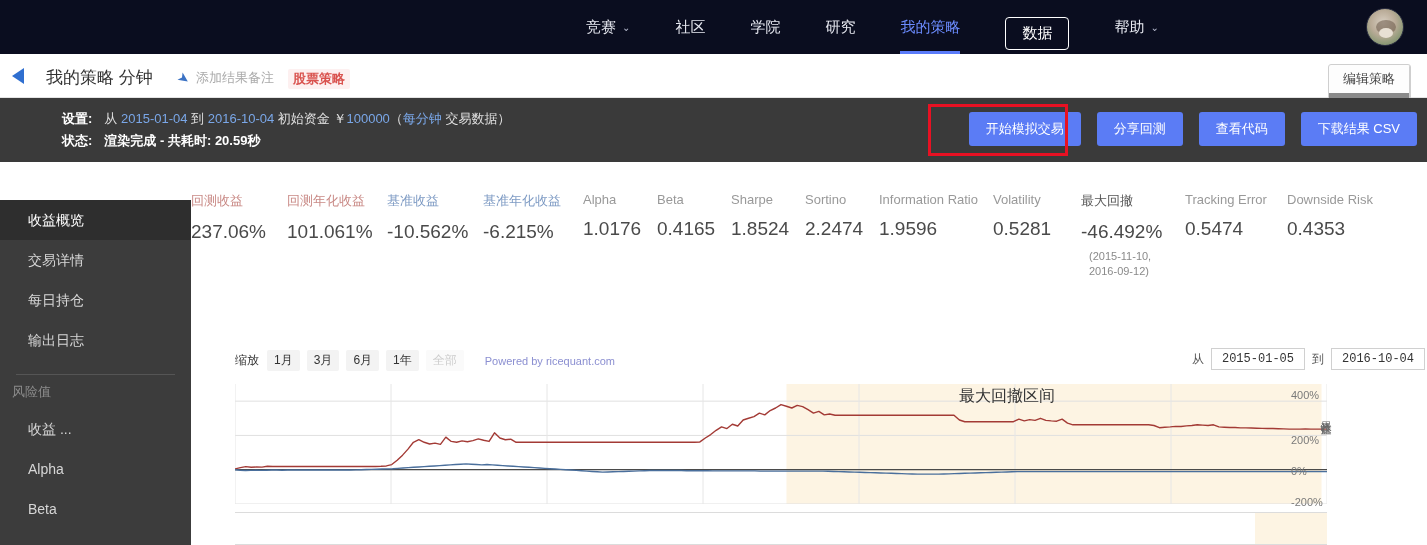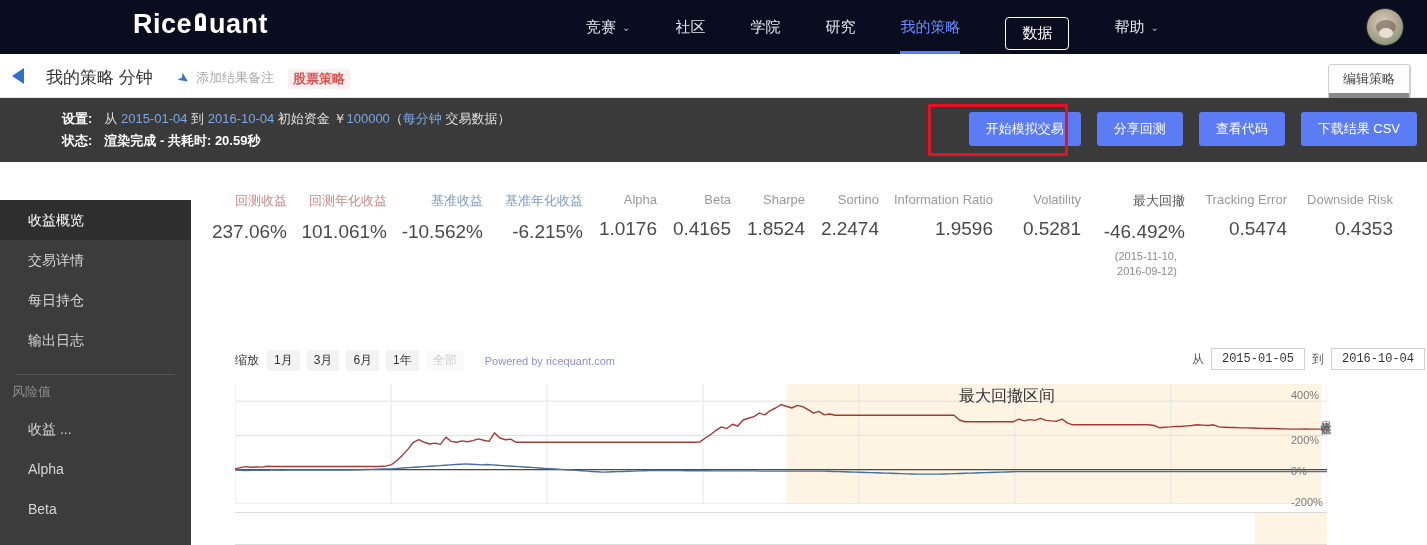--- a/index.html
+++ b/index.html
@@ -196,21 +196,21 @@
     position: absolute; left: 191px; top: 162px;
     width: 1236px; height: 383px;
     background: #ffffff;
   }
 
   .metrics {
     position: absolute; left: 0; top: 30px;
     width: 1236px;
     display: flex; align-items: flex-start;
   }
-  .metric { text-align: right; flex-shrink: 0; }
+  .metric { text-align: left; flex-shrink: 0; }
   .mlabel { font-size: 13px; color: #999999; white-space: nowrap; }
   .mlabel.red { color: #c98a86; }
   .mlabel.blue { color: #7e9bc4; }
   .mlabel.dark { color: #555555; }
   .mvalue {
     font-size: 19px; color: #4a4a4a;
     margin-top: 11px; white-space: nowrap;
   }
   .msub {
     font-size: 11px; color: #8a8a8a;
@@ -281,25 +281,20 @@
   .subchart .band {
     position: absolute; right: 0; top: 0;
     width: 72px; height: 100%;
     background: #fdf4e3;
   }
 </style>
 </head>
 <body>
 
 <div class="topnav">
-  <div class="brand">
-    <span>Rice</span>
-      <span class="rocket"></span>
-      <span>uant</span>
-  </div>
 
   <div class="navitems">
     <div class="navitem">
       <span>竞赛</span>
       <span class="caret">⌄</span>
     </div>
     <div class="navitem">
       <span>社区</span>
     </div>
     <div class="navitem">

